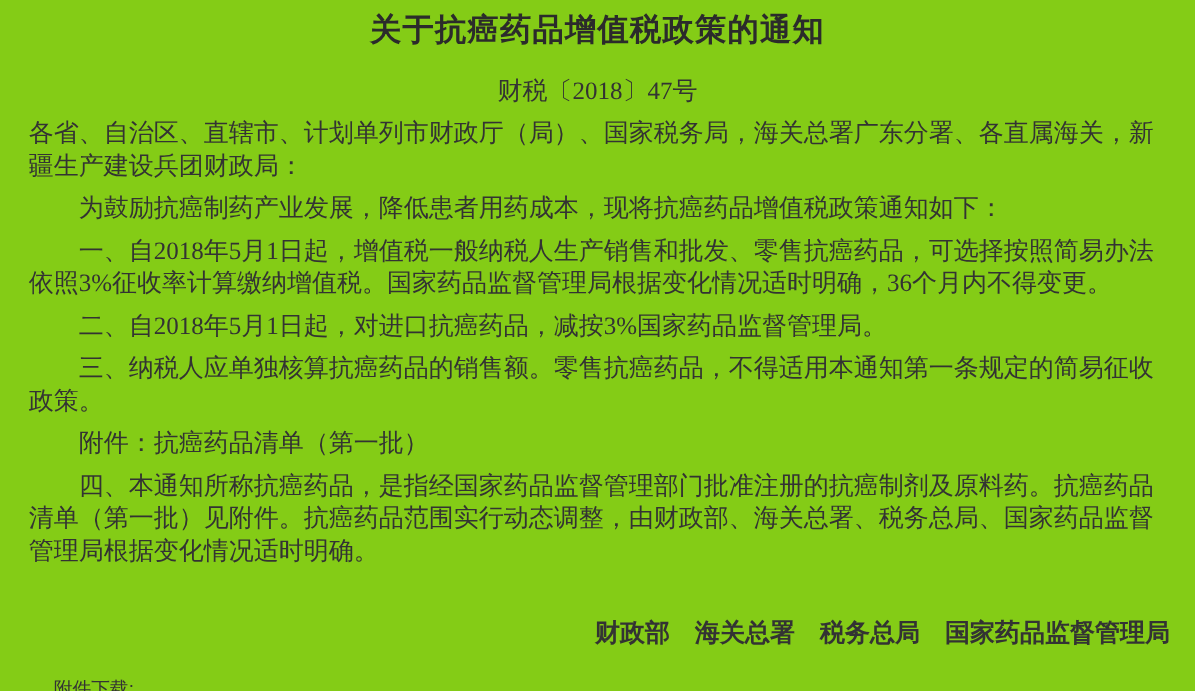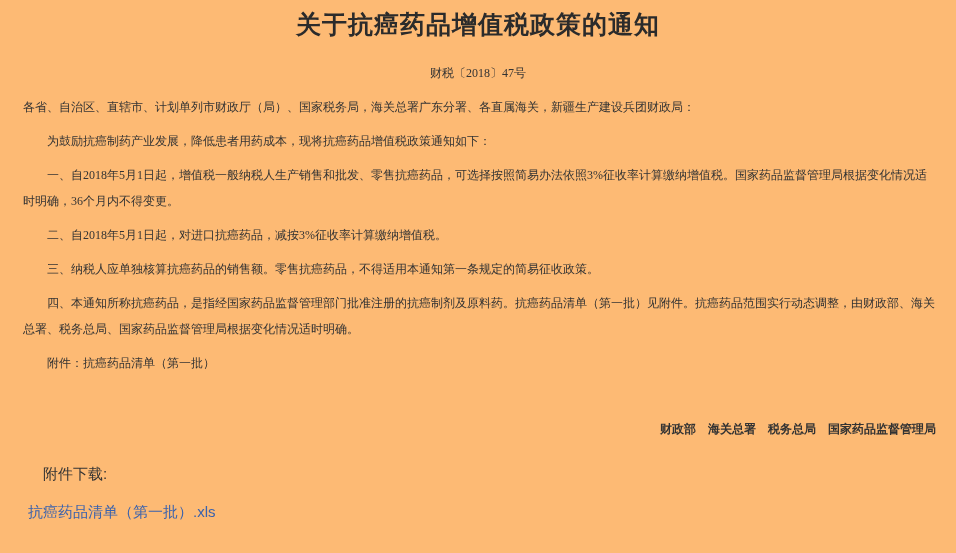--- a/index.html
+++ b/index.html
@@ -11,44 +11,44 @@
   body {
     width: 956px;
     height: 553px;
     overflow: hidden;
     color: #333333;
     font-family: "Liberation Serif", "DejaVu Serif", serif;
   }
   .page {
     width: 956px;
     height: 553px;
-    background: #fdba74;
+    background: #84cc16;
     padding-top: 8px;
   }
   .notice-title {
     margin: 0;
     text-align: center;
     font-family: "Liberation Sans", "DejaVu Sans", sans-serif;
     font-weight: bold;
     font-size: 25px;
     line-height: 32px;
     color: #2b2b2b;
     letter-spacing: 1px;
   }
   .doc-number {
     margin-top: 24px;
     text-align: center;
-    font-size: 12px;
+    font-size: 20px;
     line-height: 18px;
     color: #333333;
   }
   .notice-body {
     margin-top: 12px;
     padding: 0 20px 0 23px;
-    font-size: 12px;
+    font-size: 20px;
     line-height: 26px;
     color: #333333;
   }
   .notice-body p {
     margin: 8px 0;
   }
   .indent {
     text-indent: 2em;
   }
   .sign-block {
@@ -92,27 +92,27 @@
   <div class="doc-number">财税〔2018〕47号</div>
 
   <div class="notice-body">
 
     <p>各省、自治区、直辖市、计划单列市财政厅（局）、国家税务局，海关总署广东分署、各直属海关，新疆生产建设兵团财政局：</p>
 
     <p class="indent">为鼓励抗癌制药产业发展，降低患者用药成本，现将抗癌药品增值税政策通知如下：</p>
 
     <p class="indent">一、自2018年5月1日起，增值税一般纳税人生产销售和批发、零售抗癌药品，可选择按照简易办法依照3%征收率计算缴纳增值税。国家药品监督管理局根据变化情况适时明确，36个月内不得变更。</p>
 
-    <p class="indent">二、自2018年5月1日起，对进口抗癌药品，减按3%征收率计算缴纳增值税。</p>
+    <p class="indent">二、自2018年5月1日起，对进口抗癌药品，减按3%国家药品监督管理局。</p>
 
     <p class="indent">三、纳税人应单独核算抗癌药品的销售额。零售抗癌药品，不得适用本通知第一条规定的简易征收政策。</p>
 
+    <p class="indent">附件：抗癌药品清单（第一批）</p>
+
     <p class="indent">四、本通知所称抗癌药品，是指经国家药品监督管理部门批准注册的抗癌制剂及原料药。抗癌药品清单（第一批）见附件。抗癌药品范围实行动态调整，由财政部、海关总署、税务总局、国家药品监督管理局根据变化情况适时明确。</p>
-
-    <p class="indent">附件：抗癌药品清单（第一批）</p>
 
     <div class="sign-block">
       <p>财政部　海关总署　税务总局　国家药品监督管理局</p>
     </div>
 
   </div>
 
   <div class="download-section">
     <p class="download-label">附件下载:</p>
     <a class="attachment-link">抗癌药品清单（第一批）.xls</a>

